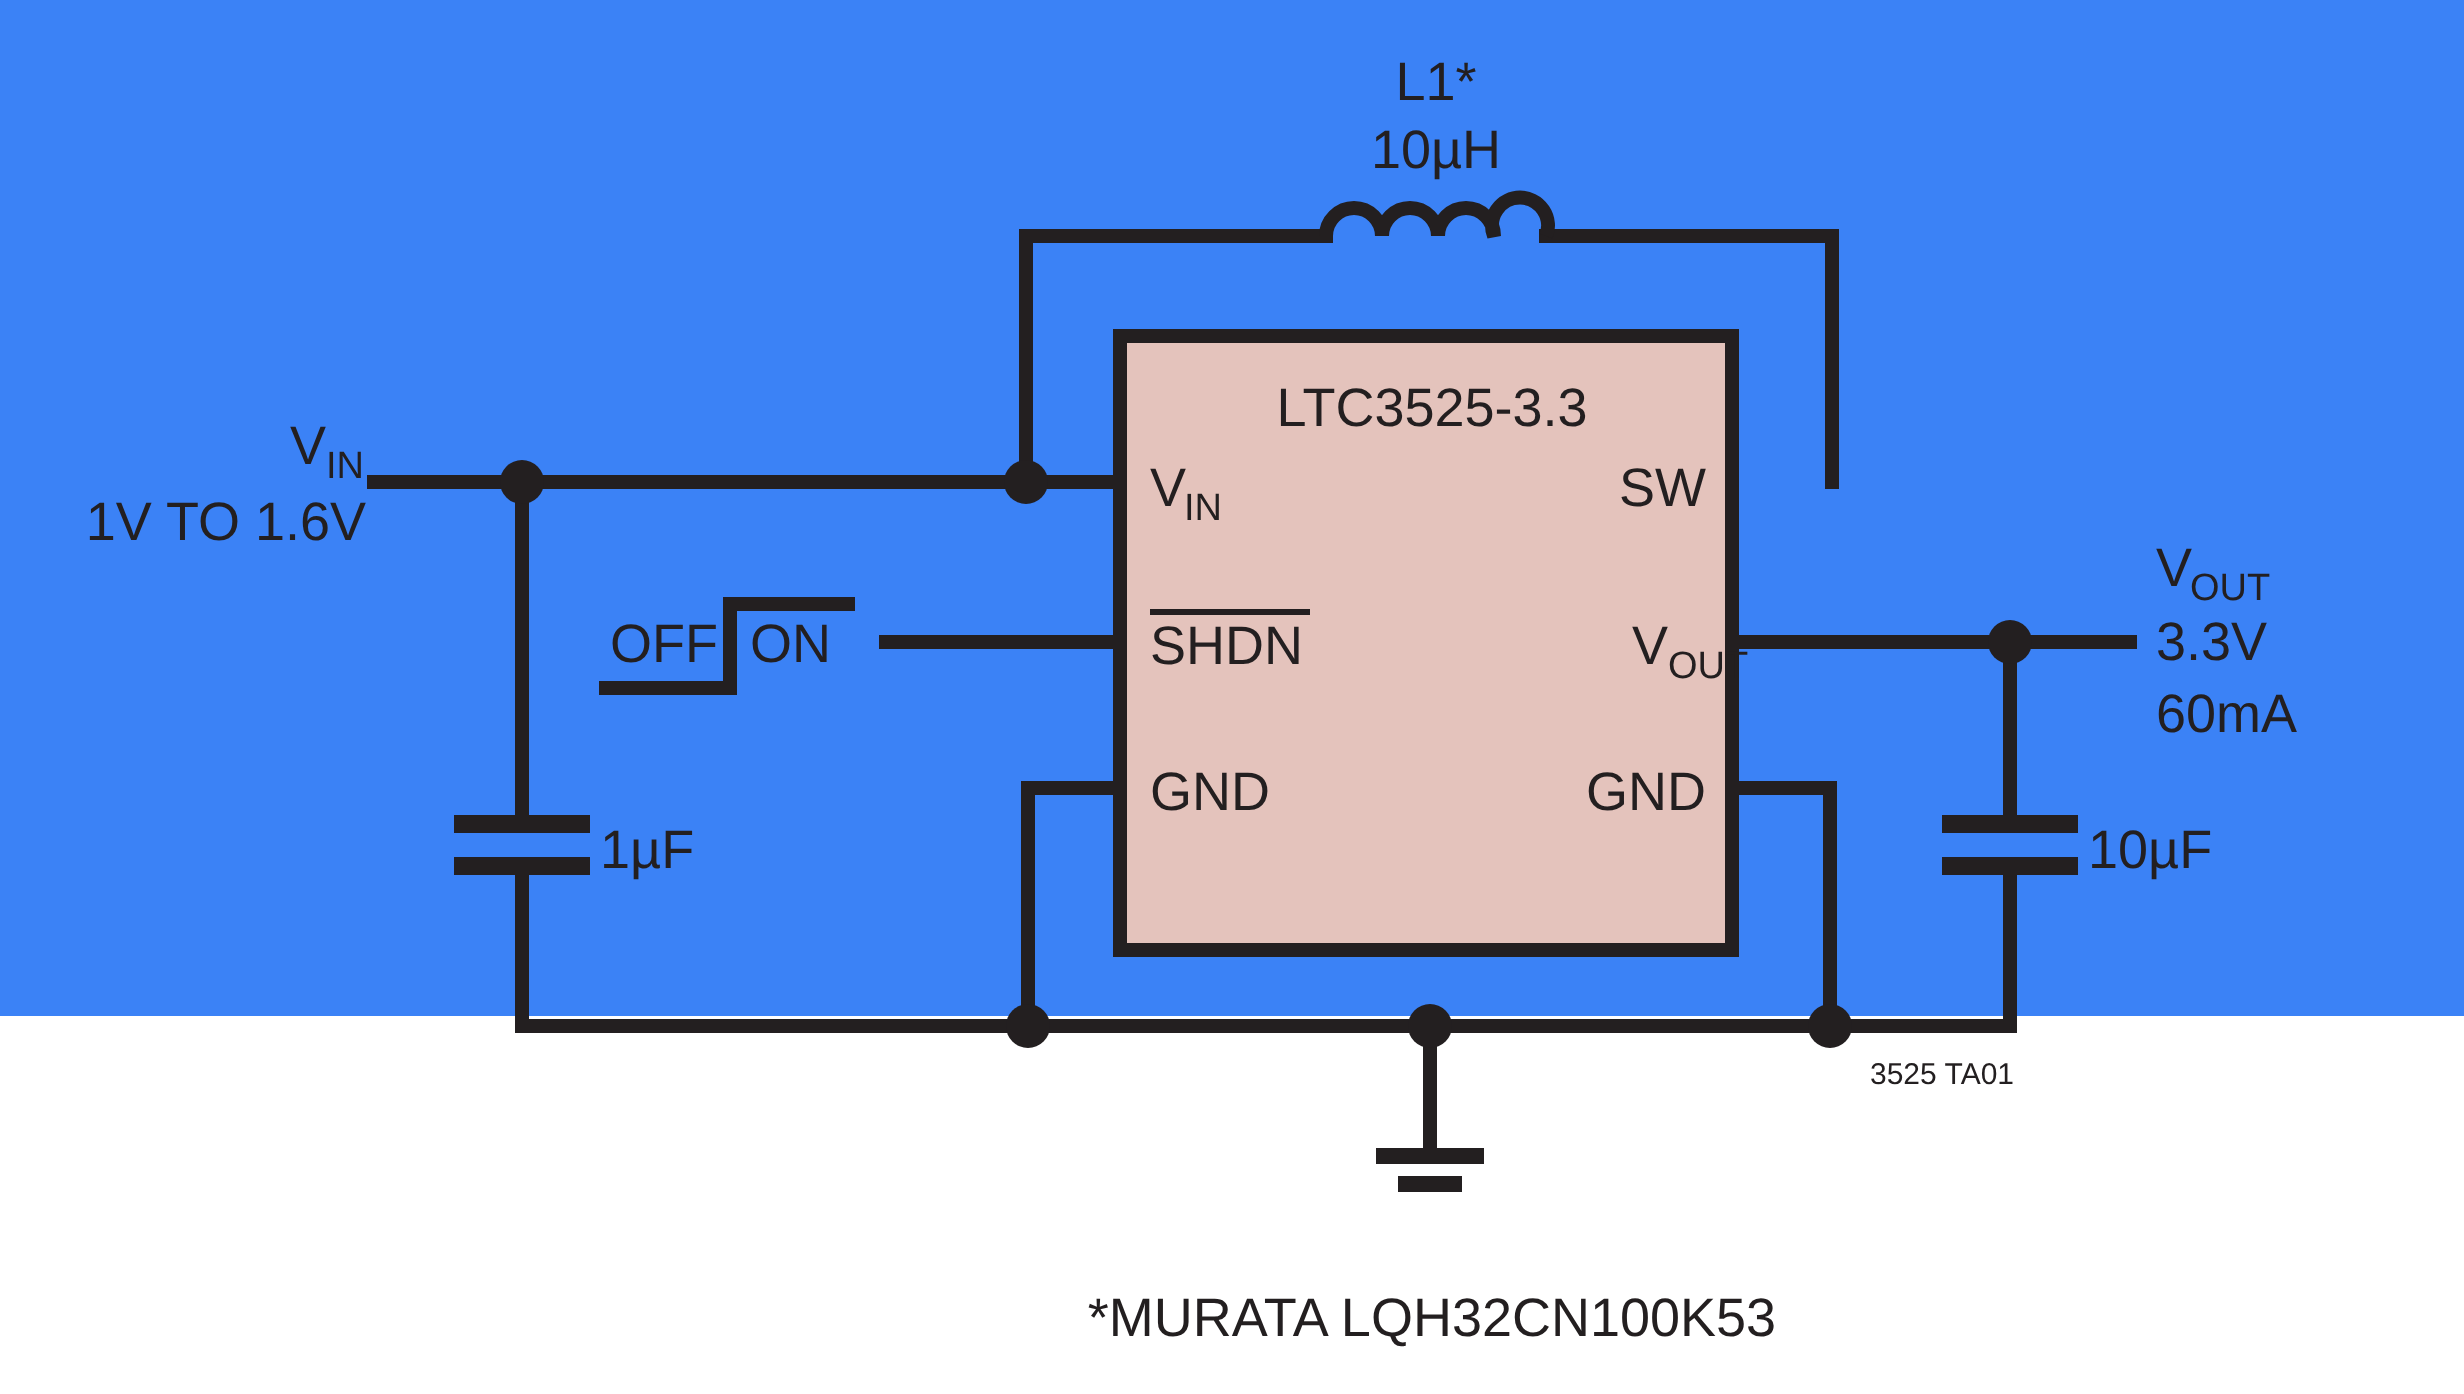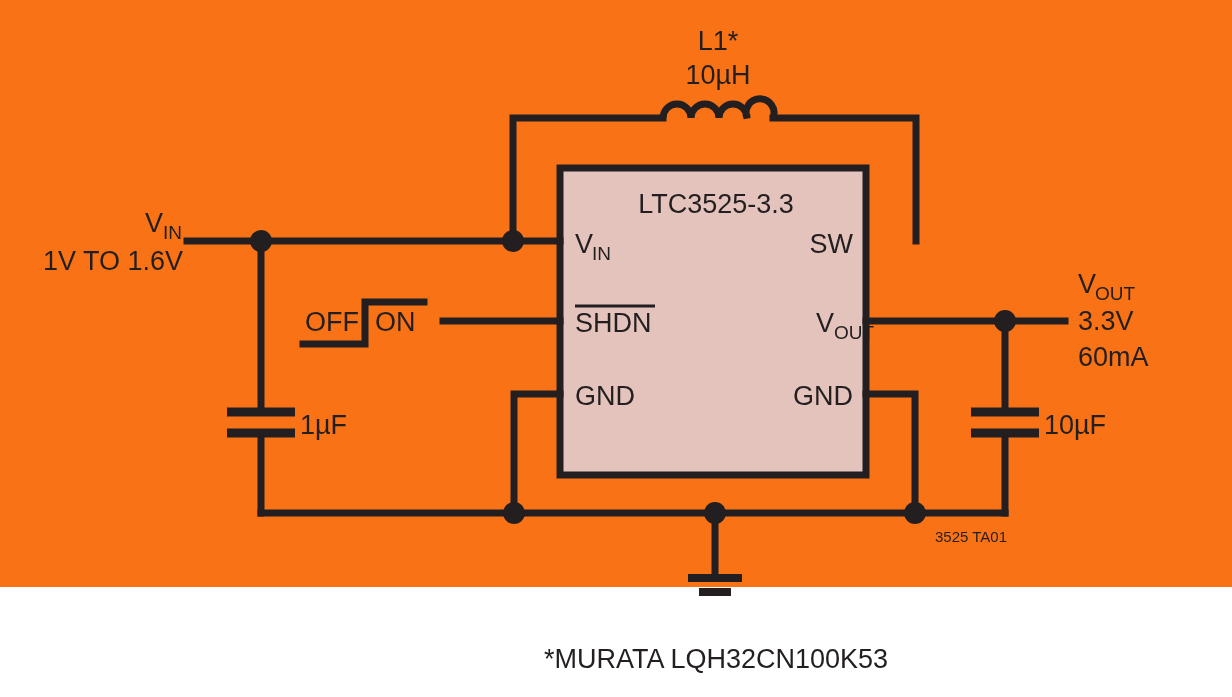--- a/index.html
+++ b/index.html
@@ -9,22 +9,22 @@
   }
   body {
     width: 1232px;
     height: 697px;
     font-family: "Liberation Sans", sans-serif;
     overflow: hidden;
   }
   #schematic-root {
     position: relative;
     width: 1232px;
-    height: 587px;
-    background: #f97316;
+    height: 508px;
+    background: #3b82f6;
   }
   svg#schematic {
     display: block;
     width: 1232px;
     height: 697px;
   }
   .wire {
     stroke: #231f20;
     stroke-width: 7;
     fill: none;

